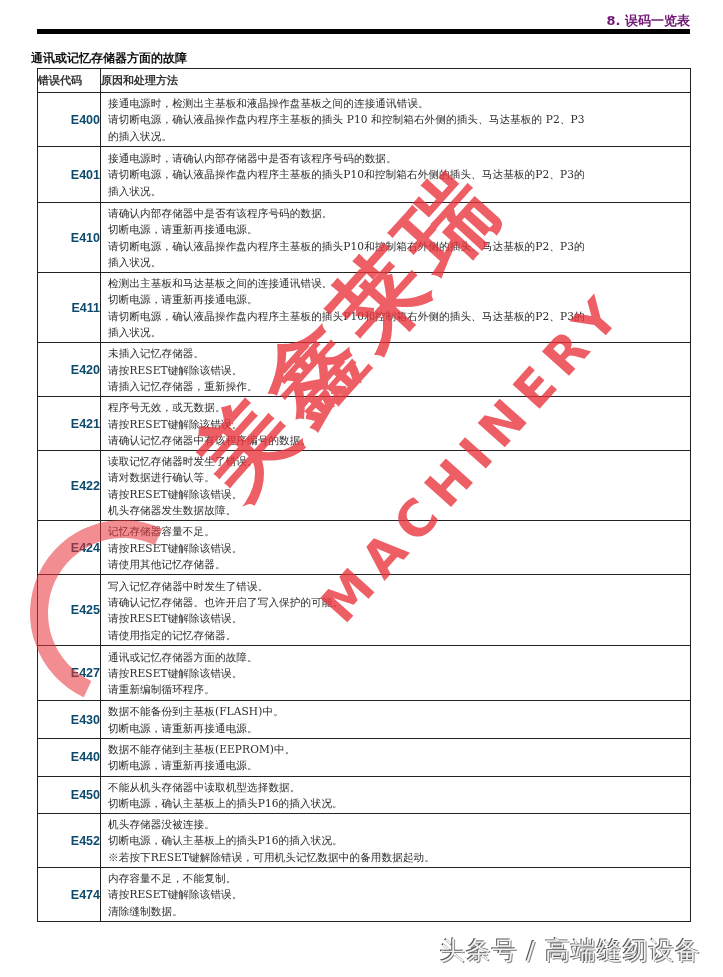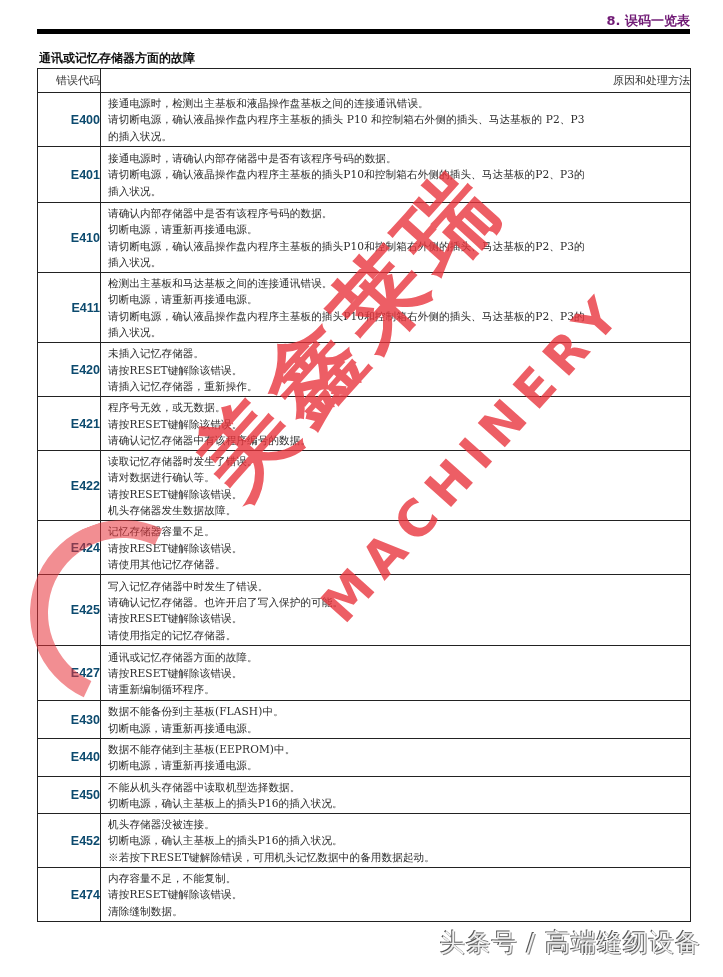--- a/index.html
+++ b/index.html
@@ -11,32 +11,32 @@
     position: absolute; left: 37px; top: 8px; width: 653px; height: 26px;
   }
   .chapter-title {
     position: absolute; right: 0; top: 4px; font-family: "DejaVu Sans", sans-serif;
     font-size: 13px; font-weight: bold; color: #701a75;
   }
   .header-rule {
     position: absolute; left: 0; right: 0; top: 21px; height: 5px; background: #000;
   }
   .section-title {
-    position: absolute; left: 39px; top: 50px; font-family: "DejaVu Sans", sans-serif;
+    position: absolute; left: 31px; top: 50px; font-family: "DejaVu Sans", sans-serif;
     font-size: 12px; font-weight: bold; color: #111;
   }
   table.error-table {
     position: absolute; left: 37px; top: 68px; width: 653px;
     border-collapse: collapse; table-layout: fixed;
   }
   table.error-table th, table.error-table td {
     border: 1.2px solid #222; padding: 0; vertical-align: middle;
   }
   table.error-table th {
-    height: 23px; font-weight: normal; font-size: 11px; color: #333; text-align: right;
+    height: 23px; font-weight: bold; font-size: 11px; color: #333; text-align: left;
   }
   col.c-code { width: 63px; }
   col.c-desc { width: 590px; }
   td.code {
     text-align: right; font-family: "Liberation Sans", sans-serif; font-weight: bold;
     font-size: 12.5px; color: #0c4a6e;
   }
   td.desc { padding: 2px 6px 2px 7px !important; }
   .line {
     font-size: 10.6px; line-height: 16.3px; white-space: nowrap; color: #2b2b2b;
@@ -56,21 +56,21 @@
     transform-origin: left top; font-family: "DejaVu Sans", sans-serif; font-weight: bold;
     font-size: 50px; color: #e8323a; letter-spacing: 10px; white-space: nowrap;
   }
   .wm-arc {
     position: absolute; left: 30px; top: 520px; width: 150px; height: 150px;
     border-radius: 50%; border: 18px solid rgba(232,50,58,0.55);
     border-right-color: transparent; border-bottom-color: transparent;
     transform: rotate(-20deg); pointer-events: none;
   }
   .footer-watermark {
-    position: absolute; right: 22px; bottom: 18px; font-family: "DejaVu Sans", sans-serif;
+    position: absolute; right: 22px; bottom: 10px; font-family: "DejaVu Sans", sans-serif;
     font-size: 25px; color: #f2f2f2; letter-spacing: 1px;
     text-shadow: -1px -1px 0 #555, 1px 1px 0 #888;
   }
 </style>
 </head>
 <body>
 
 <div class="page-header">
   <span class="chapter-title">8. 误码一览表</span>
   <div class="header-rule"></div>

